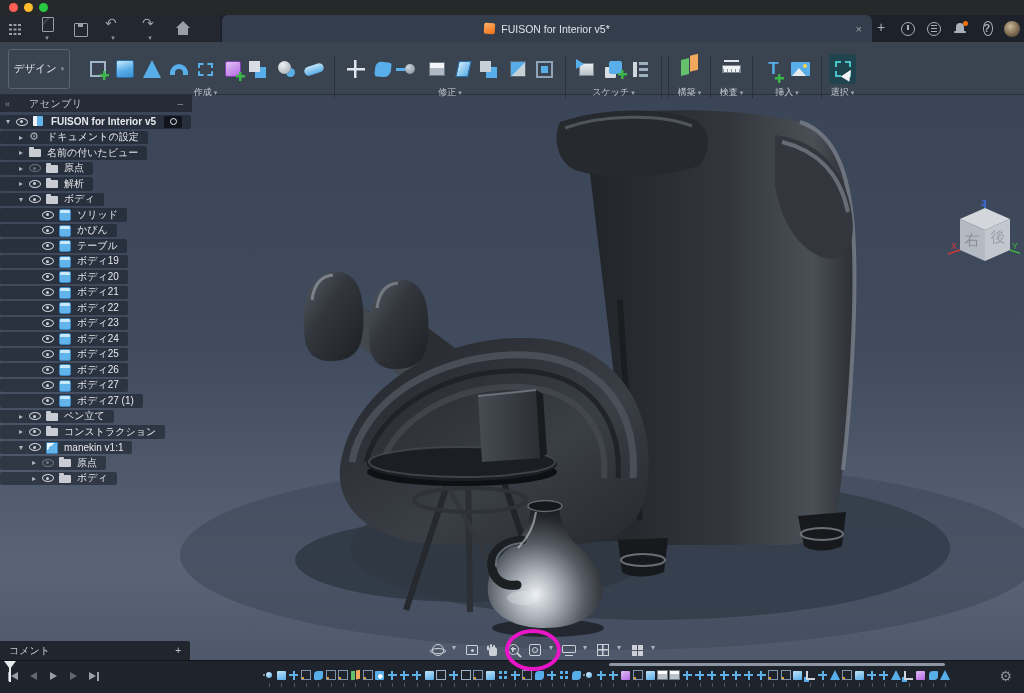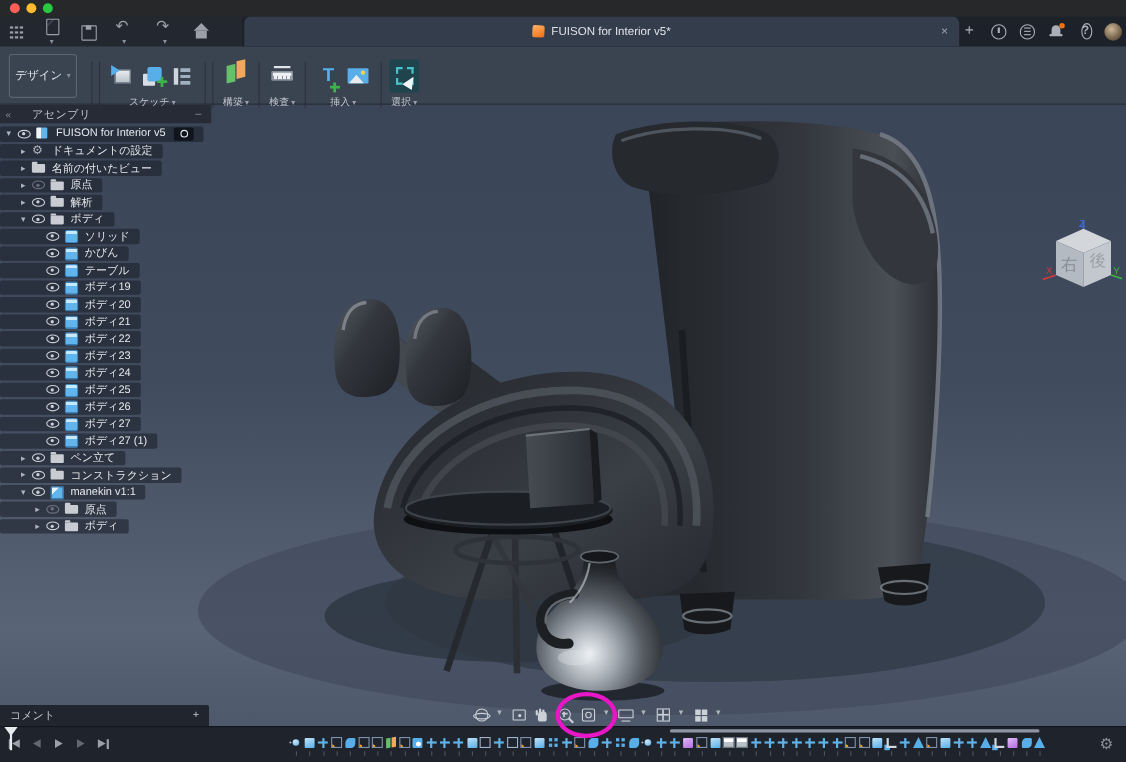--- a/index.html
+++ b/index.html
@@ -135,21 +135,21 @@
   .tree-row.icon-folder .ticon::before{content:"";position:absolute;top:2px;left:0;width:12px;height:8px;background:#c9cdd3;border-radius:1px}
   .tree-row.icon-folder .ticon::after{content:"";position:absolute;top:0;left:0;width:5px;height:2.5px;background:#c9cdd3;border-radius:1px 1px 0 0}
   .tree-row.icon-body .ticon::before{content:"";position:absolute;top:0;left:0;width:10px;height:10px;border:1px solid #3c88c4;border-radius:2px;
     background:linear-gradient(#c9e9fb 0 30%,#63b4ea 30%)}
   .tree-row.icon-component .ticon::before{content:"";position:absolute;top:0;left:0;width:10px;height:10px;border:1px solid #3c88c4;border-radius:1px;
     background:linear-gradient(135deg,#e8f5fd 0 35%,#63b4ea 35%)}
   .tree-row.icon-assembly .ticon::before{content:"";position:absolute;top:0;left:0;width:10px;height:10px;border-radius:1px;
     background:linear-gradient(90deg,#f0f4f7 0 45%,#63b4ea 45%)}
   .tree-row .tbadge{display:none;position:relative;width:18px;height:12px;background:#10141c;border-radius:2px;margin-left:8px}
   .tree-row.badge .tbadge{display:inline-block}
-  .tree-row.badge .tlabel{font-weight:normal}
+  .tree-row.badge .tlabel{font-weight:bold}
   .tree-row .tbadge::after{content:"";position:absolute;top:2.5px;left:5.5px;width:5px;height:5px;border:1.5px solid #e8eaed;border-radius:50%}
   .tlabel{white-space:nowrap}
 
   
   #comments{position:absolute;left:0;top:641px;width:190px;height:19px;background:#21252d;z-index:22;
     display:flex;align-items:center;justify-content:space-between;padding:0 9px;color:#c3c8cf;font-size:10px;border-radius:0 2px 0 0}
 
   
   #navbar{position:absolute;left:430px;top:640px;height:20px;display:flex;align-items:center;gap:5px;z-index:22}
   #navbar .nvi{position:relative;width:16px;height:16px}
@@ -252,21 +252,82 @@
     <span class="tbi ic-avatar"></span>
   </div>
 </div>
 
 <div id="ribbon">
   <div id="ws-btn">
     <span>デザイン</span>
     <span class="caret-s">▾</span>
   </div>
   <div id="groups">
+    <div class="grp">
+      <div class="grp-items">
+          <span class="ric">
+            <i class="art art-sketch"></i>
+          </span>
+          <span class="ric">
+            <i class="art art-extrude"></i>
+          </span>
+          <span class="ric">
+            <i class="art art-revolve"></i>
+          </span>
+          <span class="ric">
+            <i class="art art-sweep"></i>
+          </span>
+          <span class="ric">
+            <i class="art art-rails"></i>
+          </span>
+          <span class="ric">
+            <i class="art art-form"></i>
+          </span>
+          <span class="ric">
+            <i class="art art-prim-box"></i>
+          </span>
+          <span class="ric">
+            <i class="art art-prim-sphere"></i>
+          </span>
+          <span class="ric">
+            <i class="art art-pipe"></i>
+          </span>
+        </div>
+      <span class="grp-label">作成</span>
+    </div>
     <div class="gdiv"></div>
+    <div class="grp">
+      <div class="grp-items">
+          <span class="ric">
+            <i class="art art-move"></i>
+          </span>
+          <span class="ric">
+            <i class="art art-presspull"></i>
+          </span>
+          <span class="ric">
+            <i class="art art-fillet"></i>
+          </span>
+          <span class="ric">
+            <i class="art art-shell"></i>
+          </span>
+          <span class="ric">
+            <i class="art art-draft"></i>
+          </span>
+          <span class="ric">
+            <i class="art art-combine"></i>
+          </span>
+          <span class="ric">
+            <i class="art art-split"></i>
+          </span>
+          <span class="ric">
+            <i class="art art-offset"></i>
+          </span>
+        </div>
+      <span class="grp-label">修正</span>
+    </div>
     <div class="gdiv"></div>
     <div class="grp">
       <div class="grp-items">
           <span class="ric">
             <i class="art art-newcomp"></i>
           </span>
           <span class="ric">
             <i class="art art-joint"></i>
           </span>
           <span class="ric">

